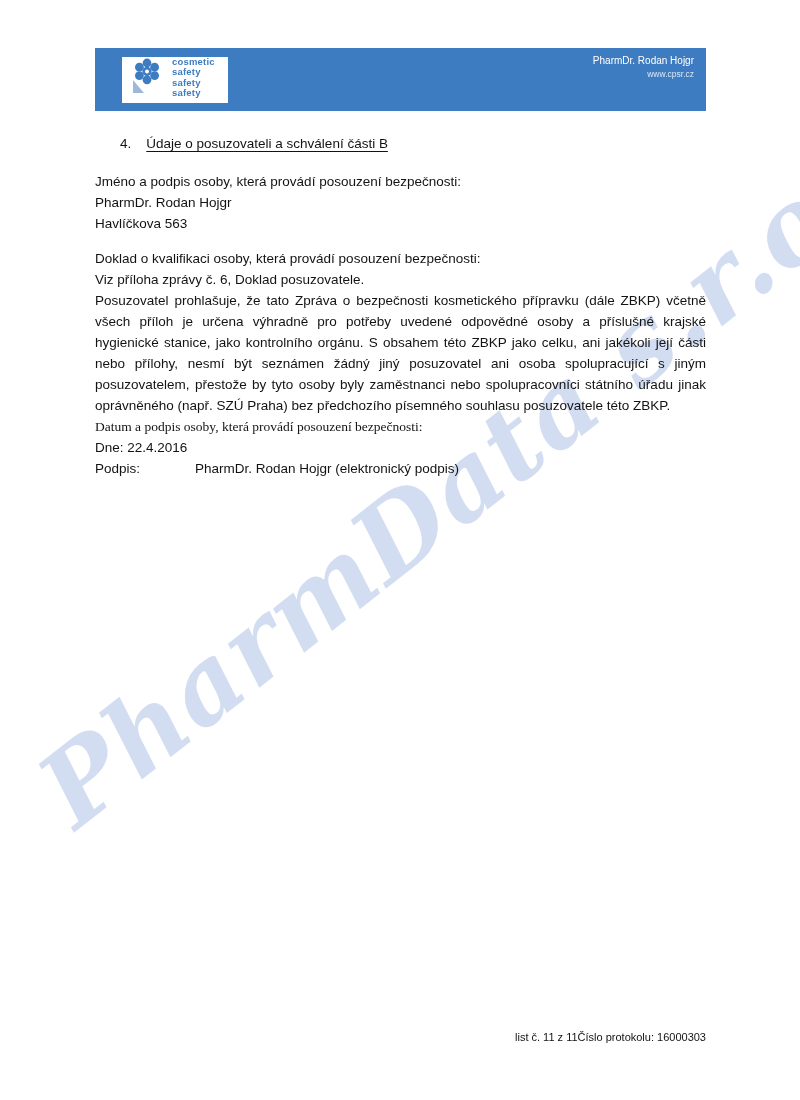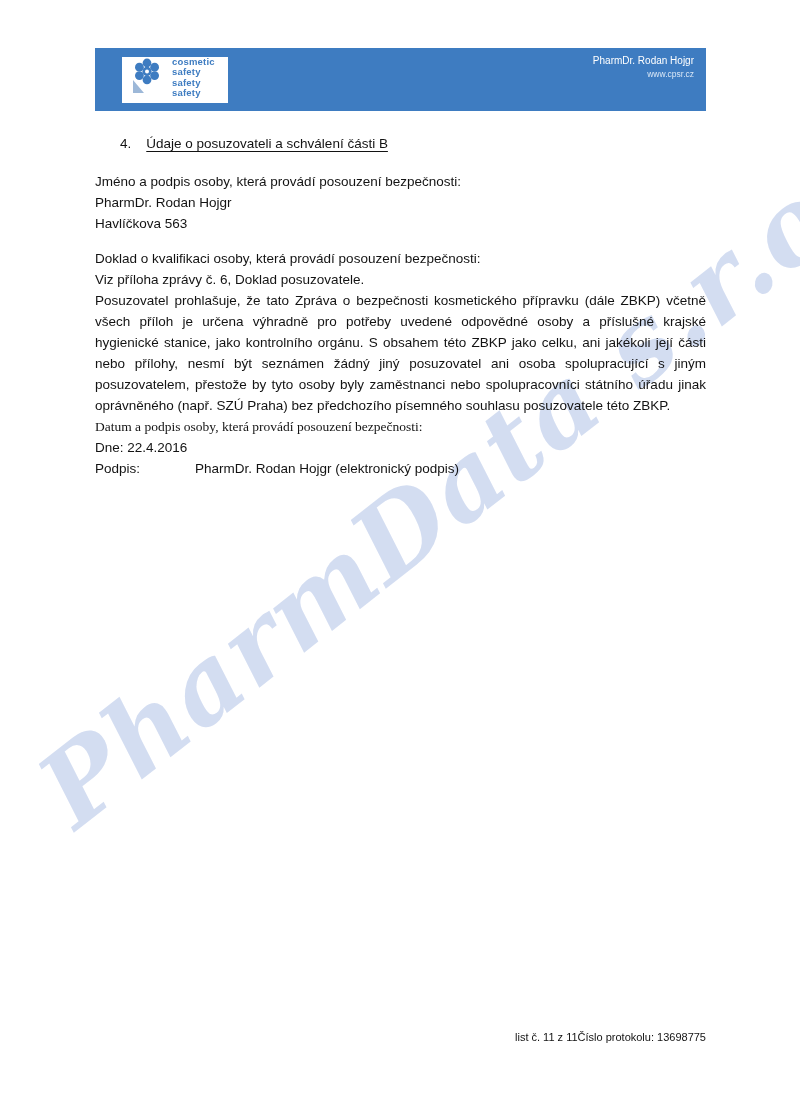--- a/index.html
+++ b/index.html
@@ -170,16 +170,16 @@
 
     <div class="signature-row">
       <span class="sig-label">Podpis:</span>
       <span class="sig-value">PharmDr. Rodan Hojgr (elektronický podpis)</span>
     </div>
 
   </div>
 
   <div class="footer">
     <span>list č. 11 z 11</span>
-    <span>Číslo protokolu: 13698775</span>
+    <span>Číslo protokolu: 16000303</span>
   </div>
 
 </div>
 
 </body></html>

